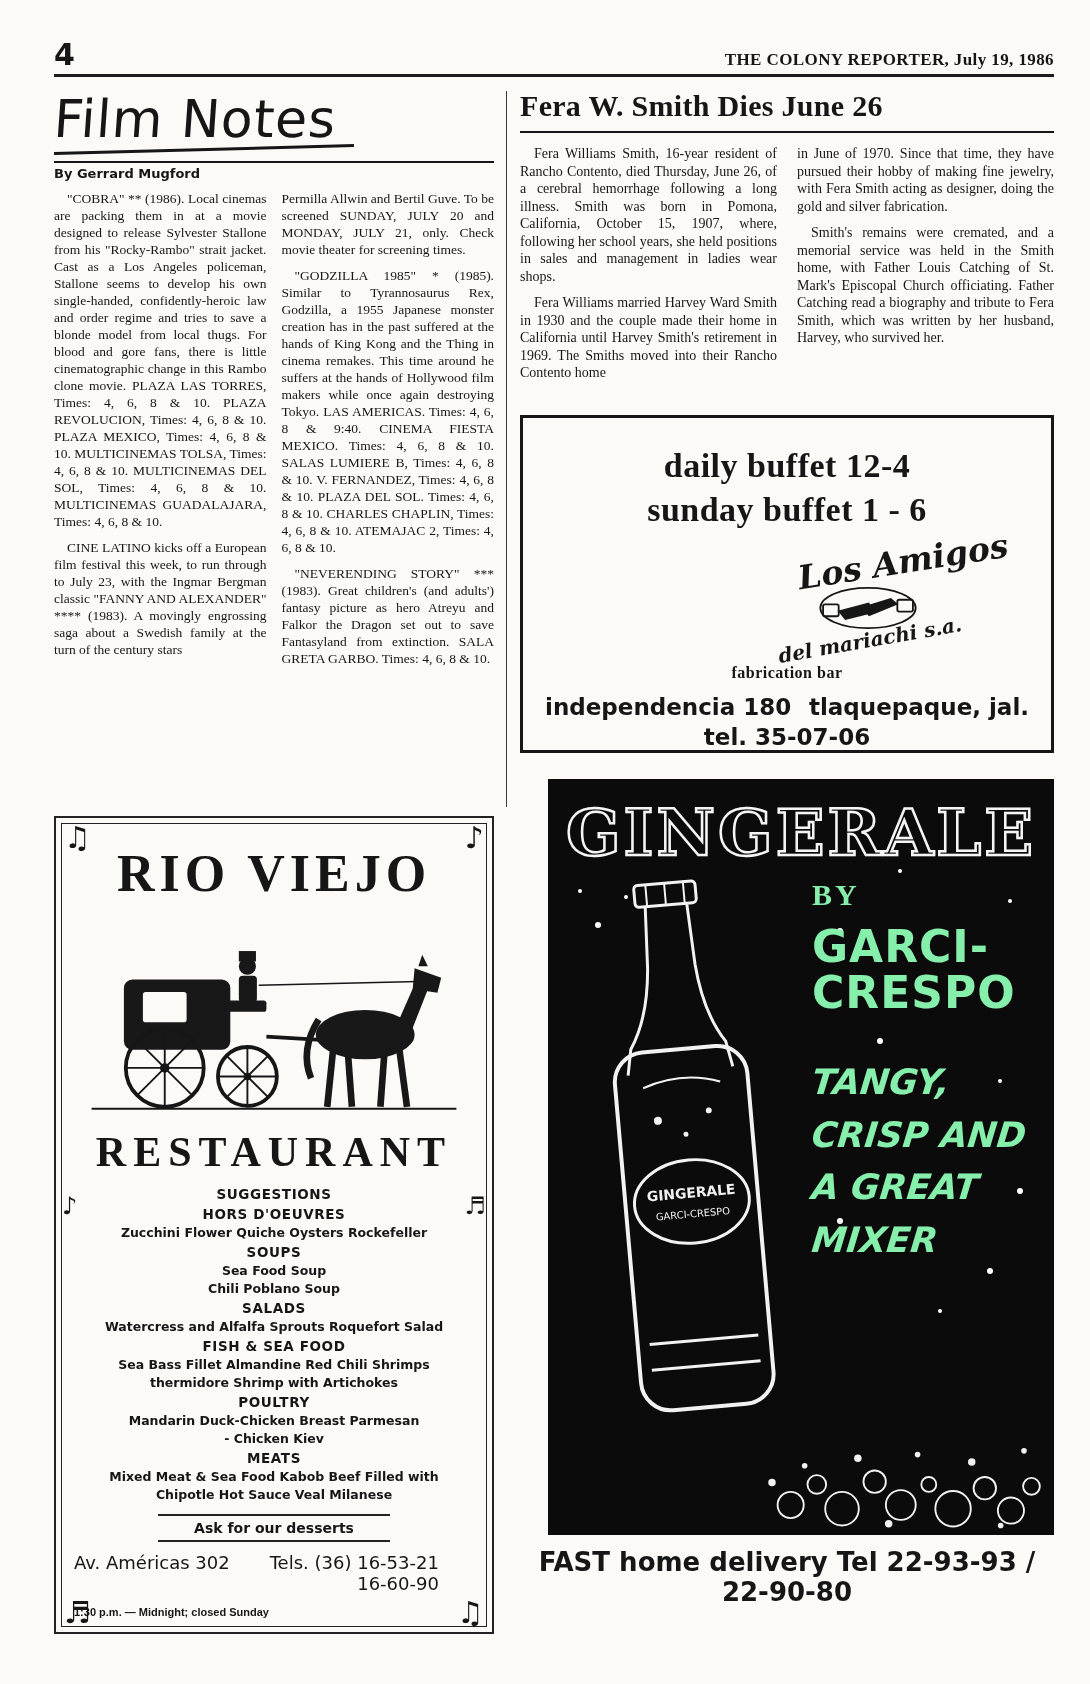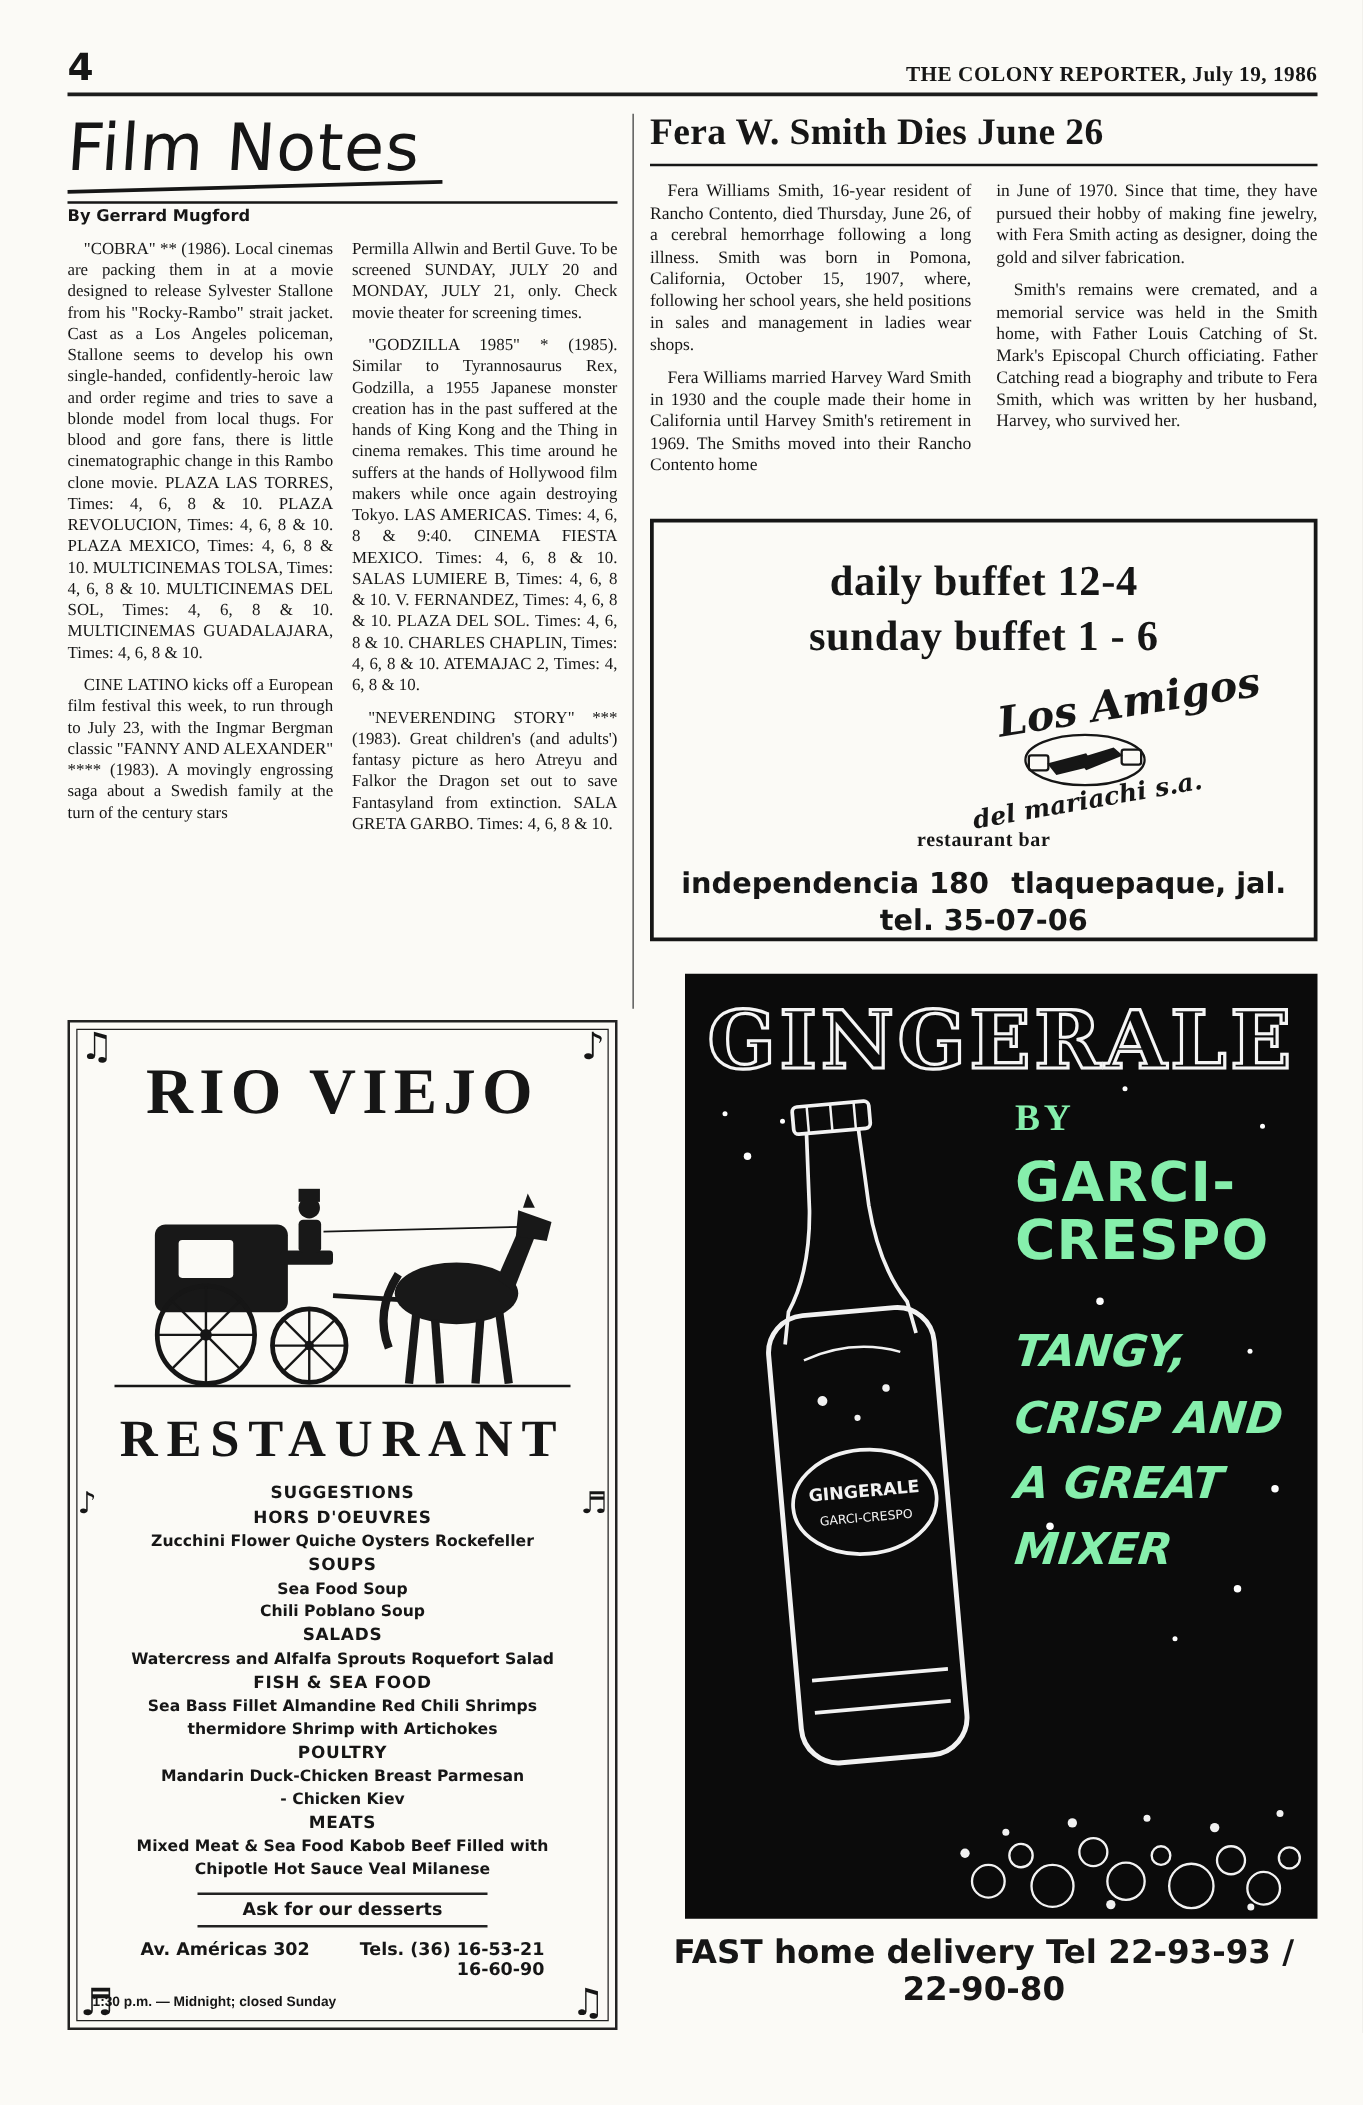--- a/index.html
+++ b/index.html
@@ -69,22 +69,22 @@
   .rn-ml { left: 6px;  top: 46%; font-size: 24px; }
   .rn-mr { right: 6px; top: 46%; font-size: 24px; }
   .rio-title { text-align: center; font-weight: bold; font-size: 52px; letter-spacing: 5px; margin-top: 8px; }
   .rio-carriage { display: block; margin: 8px auto 0; }
   .rio-rest { text-align: center; font-weight: bold; font-size: 42px; letter-spacing: 7px; margin: 2px 0 8px; }
   .rio-menu { text-align: center; font-family: "DejaVu Sans", sans-serif; font-weight: bold; }
   .mh { font-size: 13.5px; line-height: 20px; letter-spacing: .6px; }
   .mi { font-size: 12.5px; line-height: 18px; }
   .rio-desserts { width: 58%; margin: 10px auto 10px; border-top: 2px solid #222; border-bottom: 2px solid #222;
                   padding: 4px 0; text-align: center; font-family: "DejaVu Sans", sans-serif; font-weight: bold; font-size: 14px; }
-  .rio-contact { display: flex; justify-content: center; gap: 40px; font-family: "DejaVu Sans", sans-serif;
-                 font-weight: bold; font-size: 14px; }
+  .rio-contact { display: flex; gap: 40px; font-family: "DejaVu Sans", sans-serif;
+                 font-weight: normal; font-size: 18px; }
   .rio-telblock { text-align: left; }
   .rio-tel2 { text-align: right; }
   .rio-hours { text-align: left; font-family: Liberation Sans, sans-serif; font-weight: bold;
                font-size: 11px; margin-top: 12px; }
 
   
   .ginger { margin-top: 26px; }
   .ginger-black { background: #0b0b0b; position: relative; padding: 20px 16px 8px; height: 756px; overflow: hidden; margin-left: 28px; }
   .ginger-title { text-align: center; font-family: "DejaVu Serif", serif; font-weight: bold; font-size: 64px;
                   letter-spacing: 3px; line-height: 1.05; color: #0b0b0b;
@@ -254,21 +254,21 @@
             <span class="am-script">Los Amigos</span>
             <svg class="am-hand" width="104" height="44" viewBox="0 0 110 48">
               <ellipse cx="55" cy="24" rx="52" ry="22" fill="none" stroke="#161616" stroke-width="2"></ellipse>
               <rect x="6" y="20" width="17" height="13" rx="2" fill="none" stroke="#161616" stroke-width="2"></rect>
               <rect x="87" y="15" width="17" height="13" rx="2" fill="none" stroke="#161616" stroke-width="2"></rect>
               <polygon points="22,27 56,18 63,29 30,37" fill="#161616"></polygon>
               <polygon points="88,20 56,33 48,23 80,13" fill="#161616"></polygon>
             </svg>
             <span class="am-sub">del mariachi s.a.</span>
           </div>
-          <div class="am-type">restaurant bar</div>
+          <div class="am-type">fabrication bar</div>
           <div class="am-row">
             <span>independencia 180</span>
             <span>tlaquepaque, jal.</span>
           </div>
           <div class="am-tel">tel. 35-07-06</div>
         </div>
 
         <div class="ginger">
           <div class="ginger-black">
             <div class="dots1"></div>

